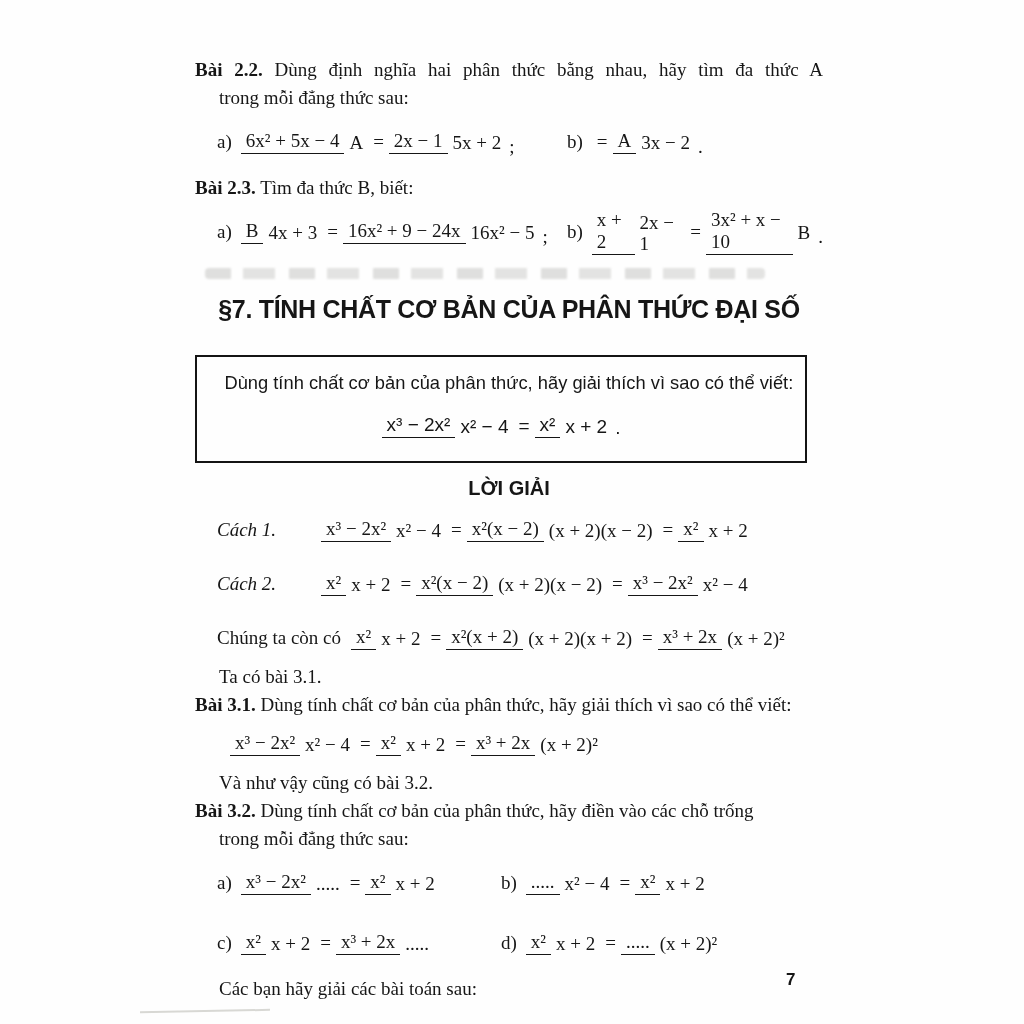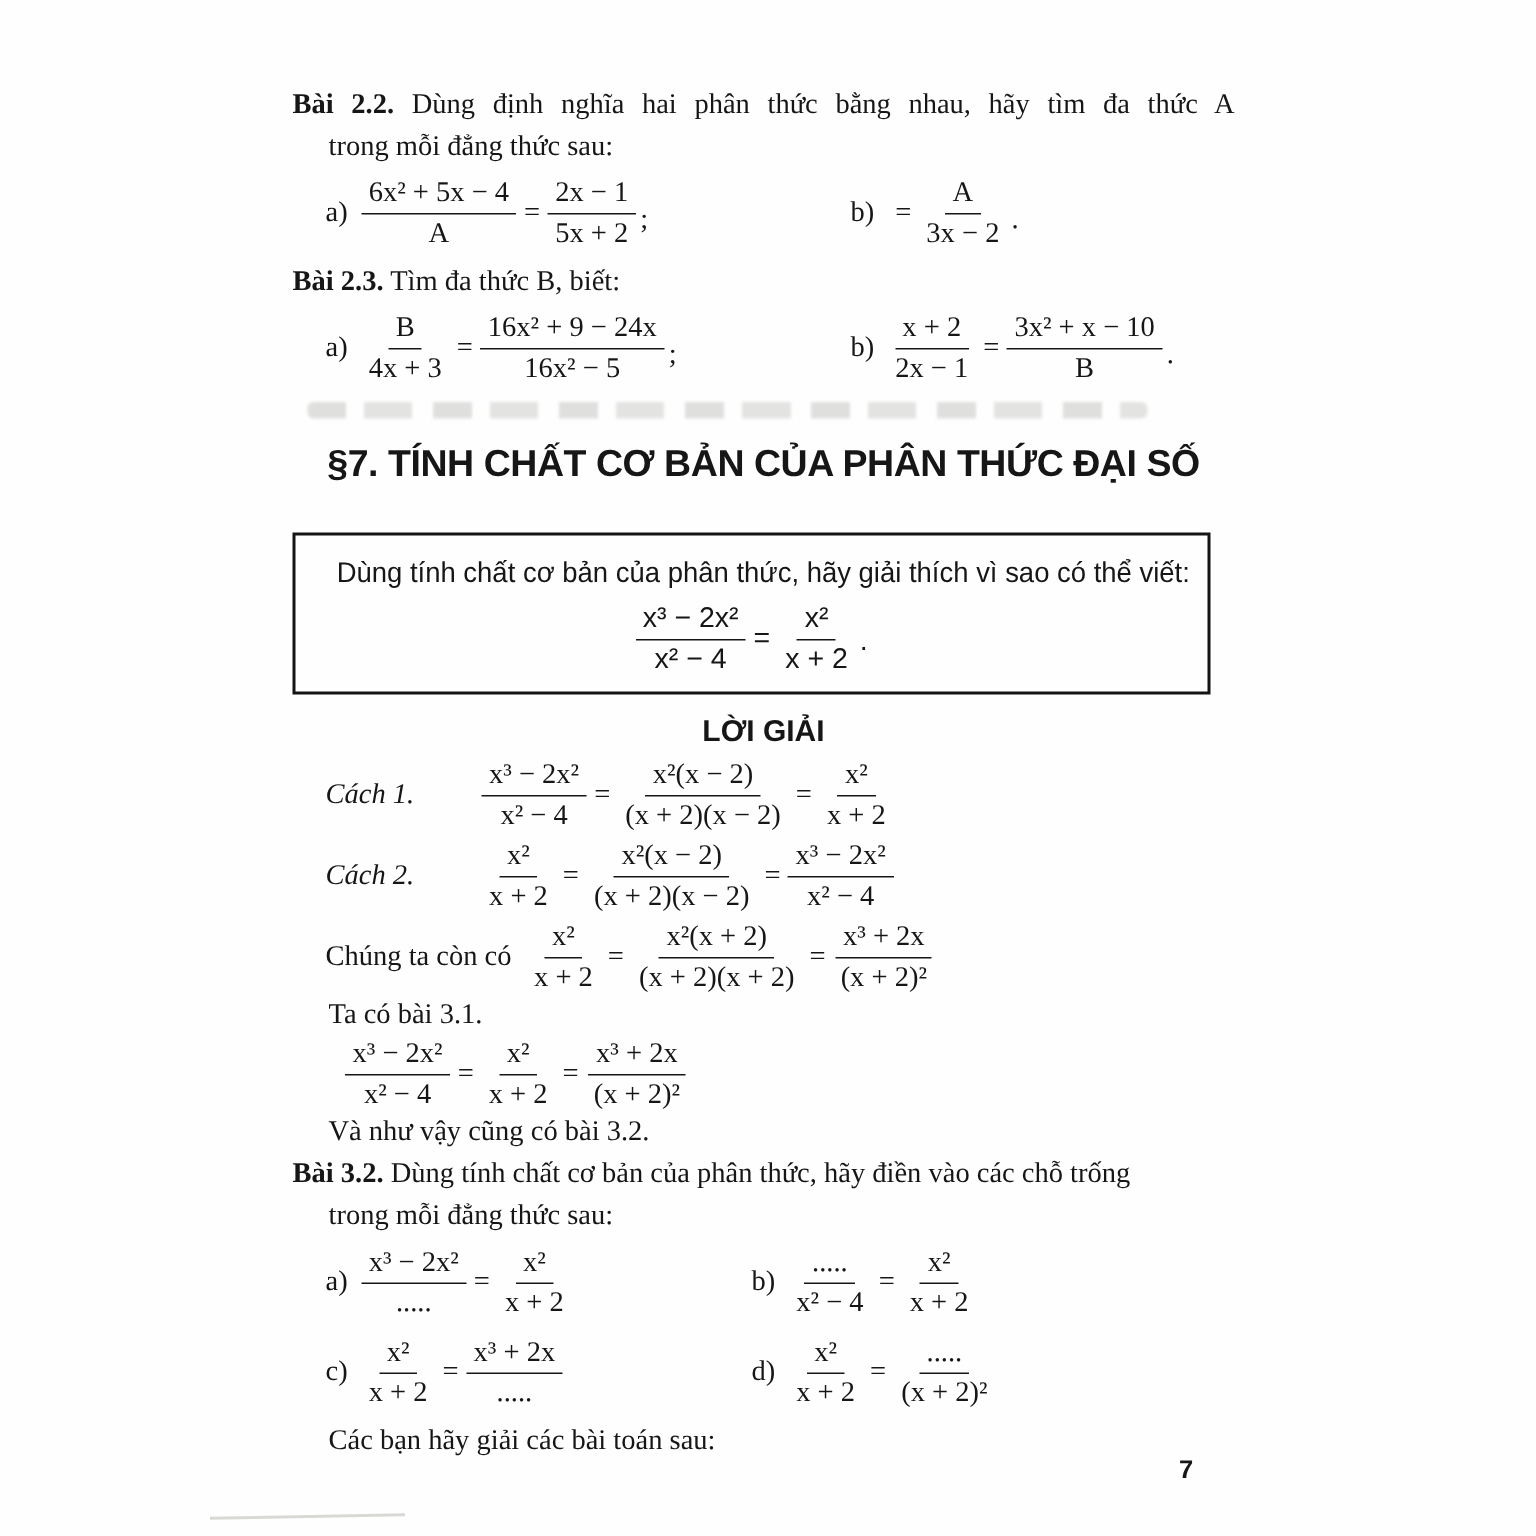--- a/index.html
+++ b/index.html
@@ -14,22 +14,22 @@
   .content { position:absolute; left:195px; top:56px; width:628px; }
 
   
   .para { font-size:19px; line-height:28px; margin:0; }
   .para .b { font-weight:bold; }
   .indent { padding-left:24px; }
   .jl { text-align:justify; text-align-last:justify; }
   .fit { display:block; white-space:nowrap; overflow:visible; }
 
   
-  .frac { display:inline-flex; flex-direction:column; align-items:center;
-          text-align:center; font-size:19px; line-height:1.12; }
+  .frac { display:inline-flex; flex-direction:row; align-items:center;
+          text-align:left; font-size:19px; line-height:1.12; }
   .frac .num { padding:0 5px 2px; border-bottom:1.7px solid #161616; }
   .frac .den { padding:2px 5px 0; }
   .eqs { font-size:19px; margin:0 5px; }
   .punct { font-size:19px; margin-left:3px; align-self:flex-end; padding-bottom:12px; }
   .cell { display:flex; align-items:center; }
   .itm { font-size:19px; margin-right:9px; }
 
   .eqrow { display:grid; grid-template-columns:372px 1fr; align-items:center;
            margin:2px 0 4px; }
   .eqrow .cell:first-child { padding-left:22px; }
@@ -216,20 +216,21 @@
         </span>
       <span class="eqs">=</span>
       <span class="frac">
           <span class="num">x³ + 2x</span>
           <span class="den">(x + 2)²</span>
         </span>
     </div>
 
     <p class="para indent">Ta có bài 3.1.</p>
 
+    <p class="para fit"><span class="b">Bài 3.1.</span> <span>Dùng tính chất cơ bản của phân thức, hãy giải thích vì sao có thể viết:</span></p>
 
     <div class="eq-line">
       <span class="frac">
           <span class="num">x³ − 2x²</span>
           <span class="den">x² − 4</span>
         </span>
       <span class="eqs">=</span>
       <span class="frac">
           <span class="num">x²</span>
           <span class="den">x + 2</span>

